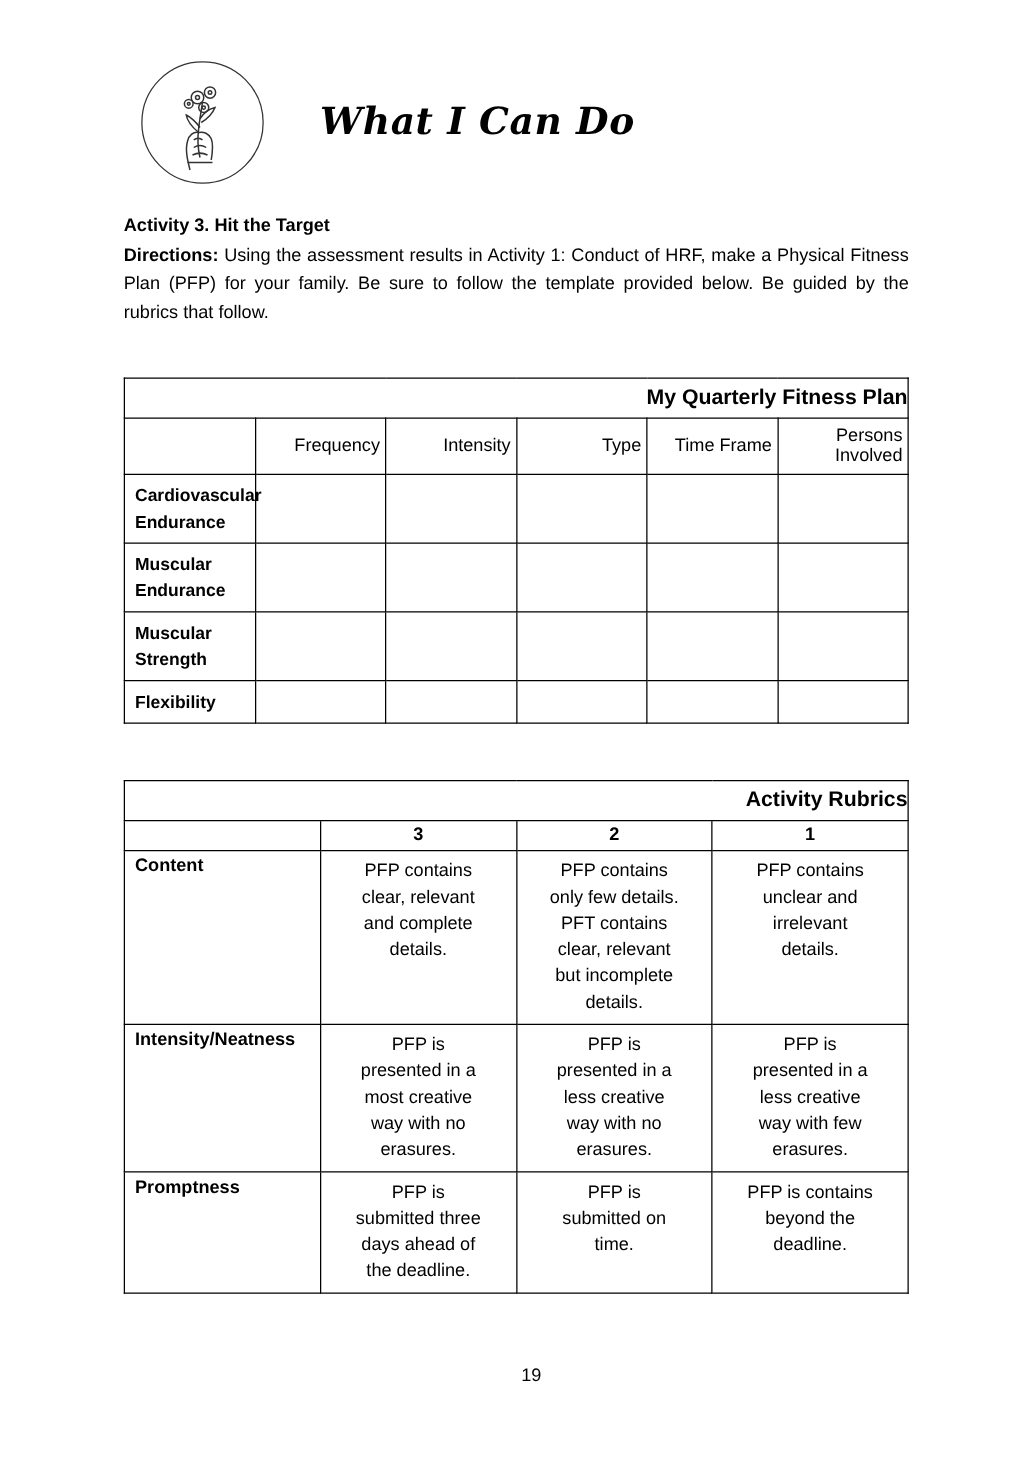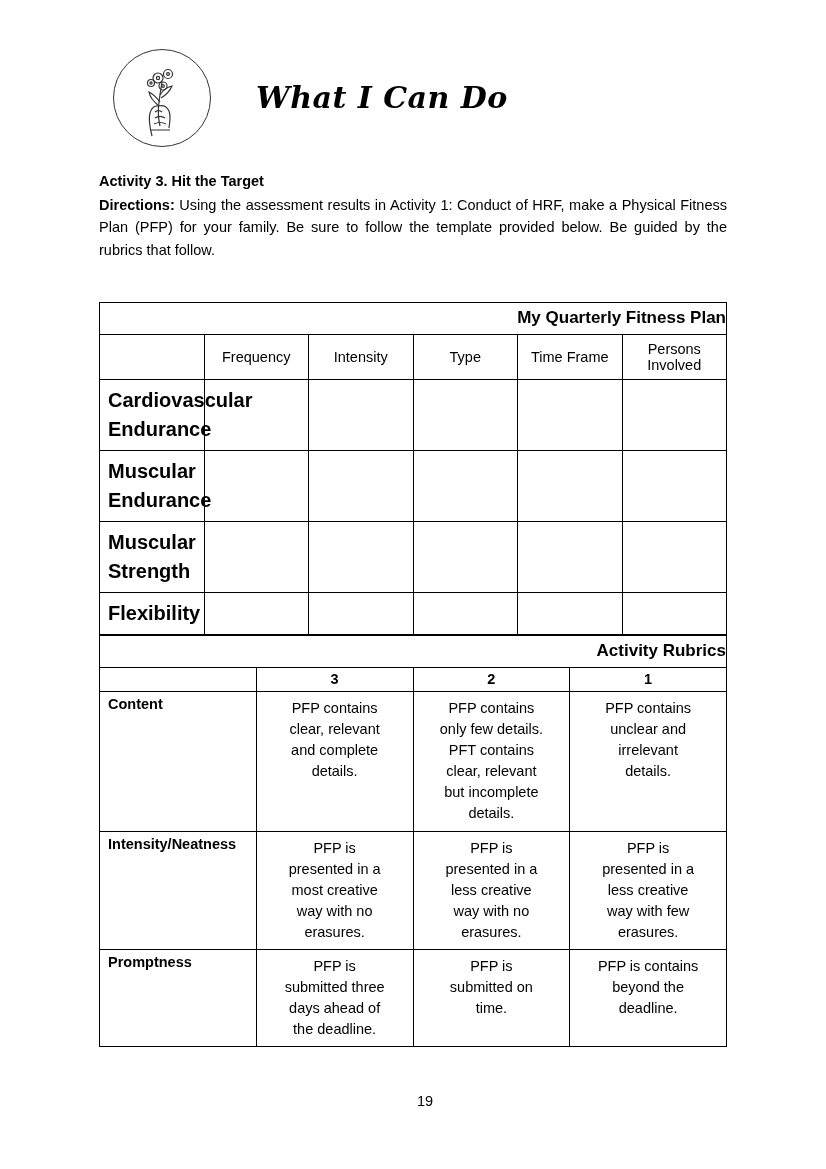--- a/index.html
+++ b/index.html
@@ -82,36 +82,36 @@
   .tbl-title {
     text-align: right;
     font-weight: bold;
     font-size: 17px;
     padding: 5px 0 6px;
   }
 
   
   #fitness-table { margin-top: 41px; }
   #fitness-table .col-head {
-    text-align: center;
+    text-align: right;
     vertical-align: middle;
     padding: 6px 4px;
     font-size: 14.5px;
   }
   #fitness-table .row-head {
     font-weight: bold;
-    font-size: 20px;
+    font-size: 14px;
     line-height: 1.45;
     padding: 6px 8px;
   }
   #fitness-table .cell { height: 48px; }
   #fitness-table .cell-short { height: 18px; }
 
   
-  #rubrics-table { }
+  #rubrics-table { margin-top: 45px; }
   #rubrics-table .score-head {
     text-align: center;
     font-weight: bold;
     padding: 3px 0 4px;
   }
   #rubrics-table .crit {
     font-weight: bold;
     padding: 2px 8px;
     line-height: 1.4;
   }

